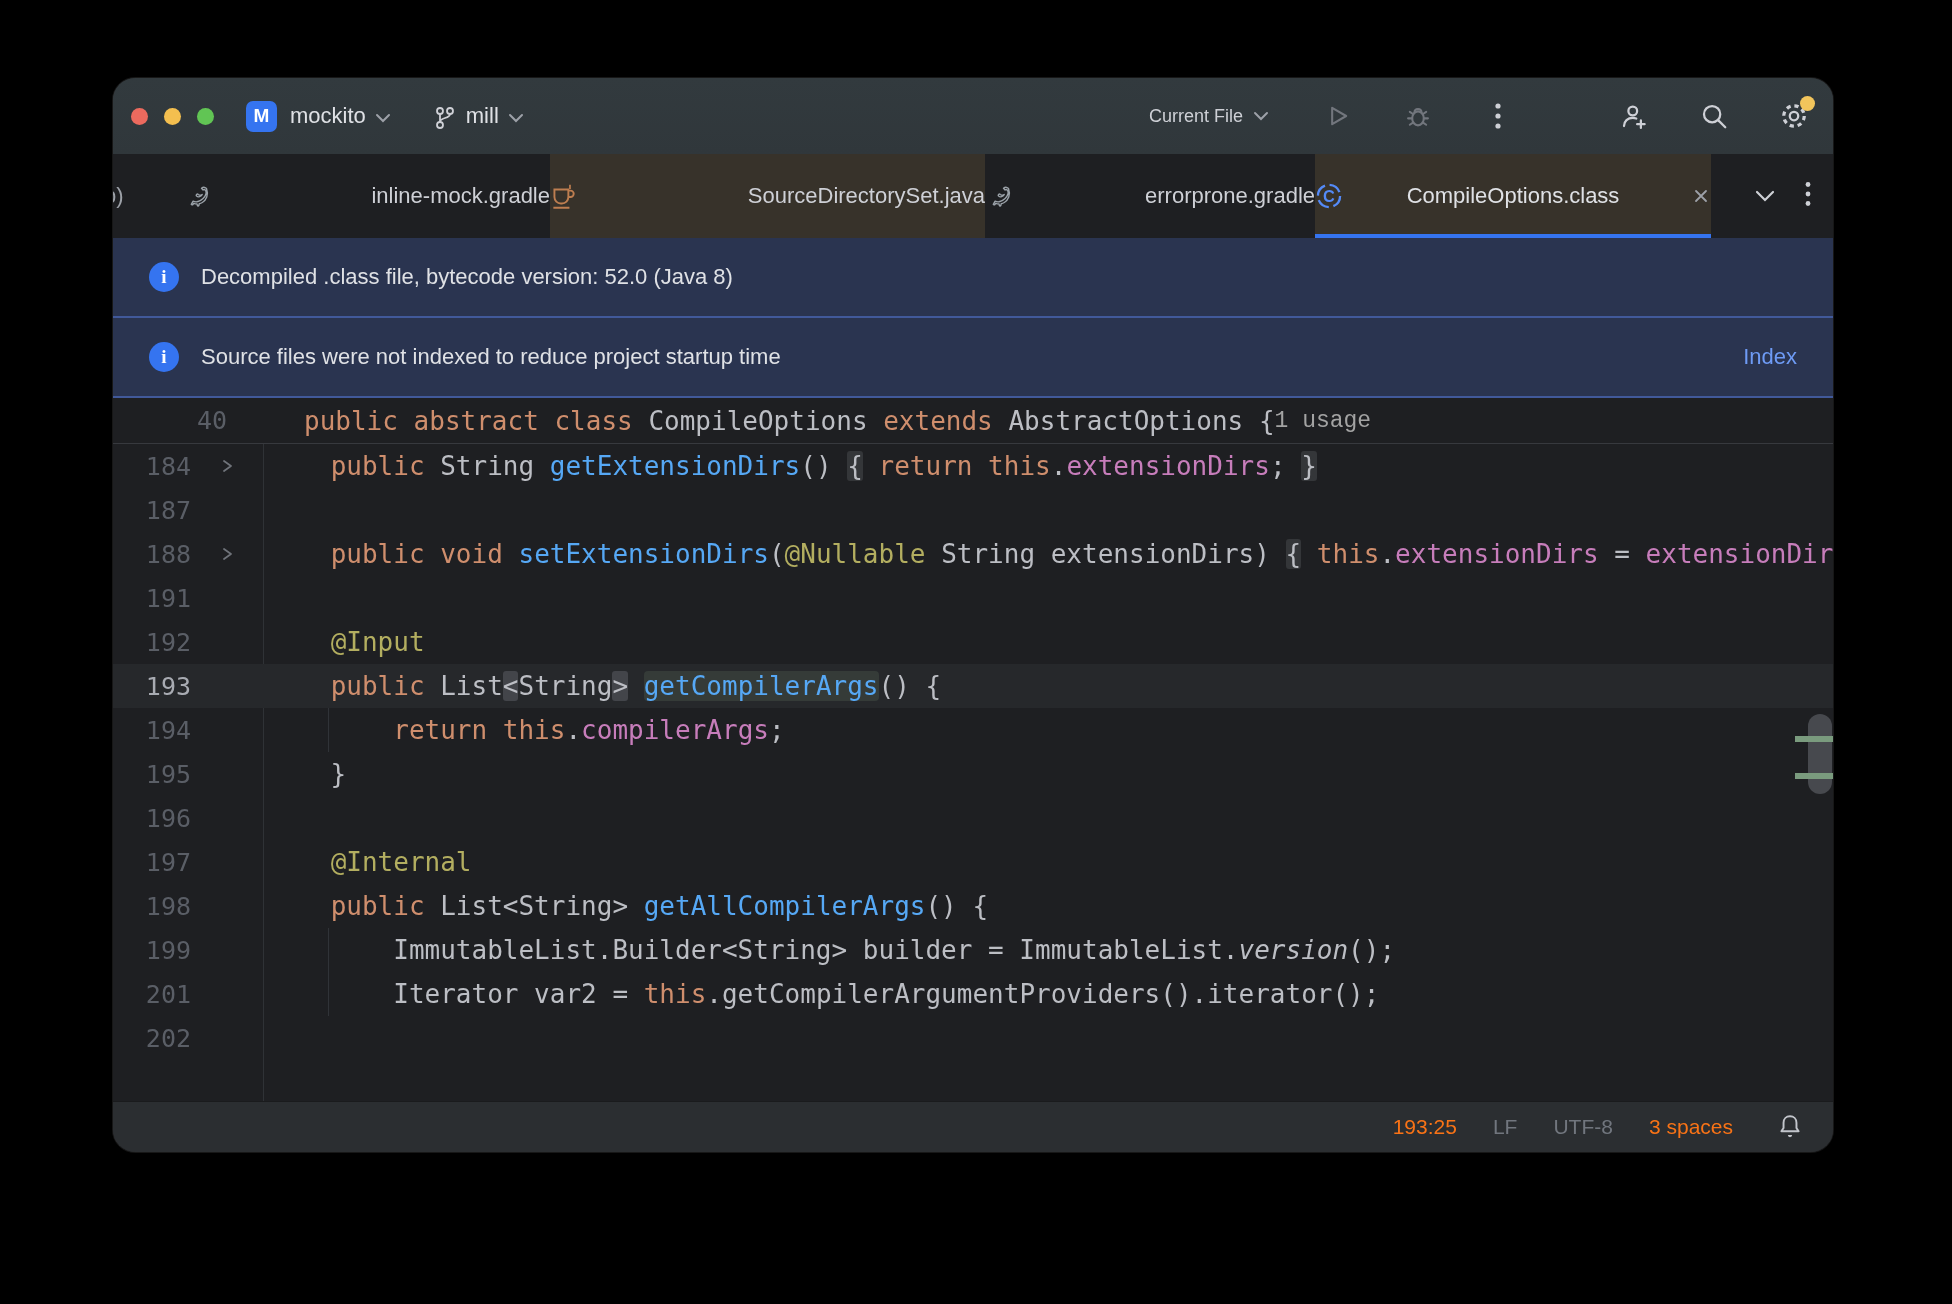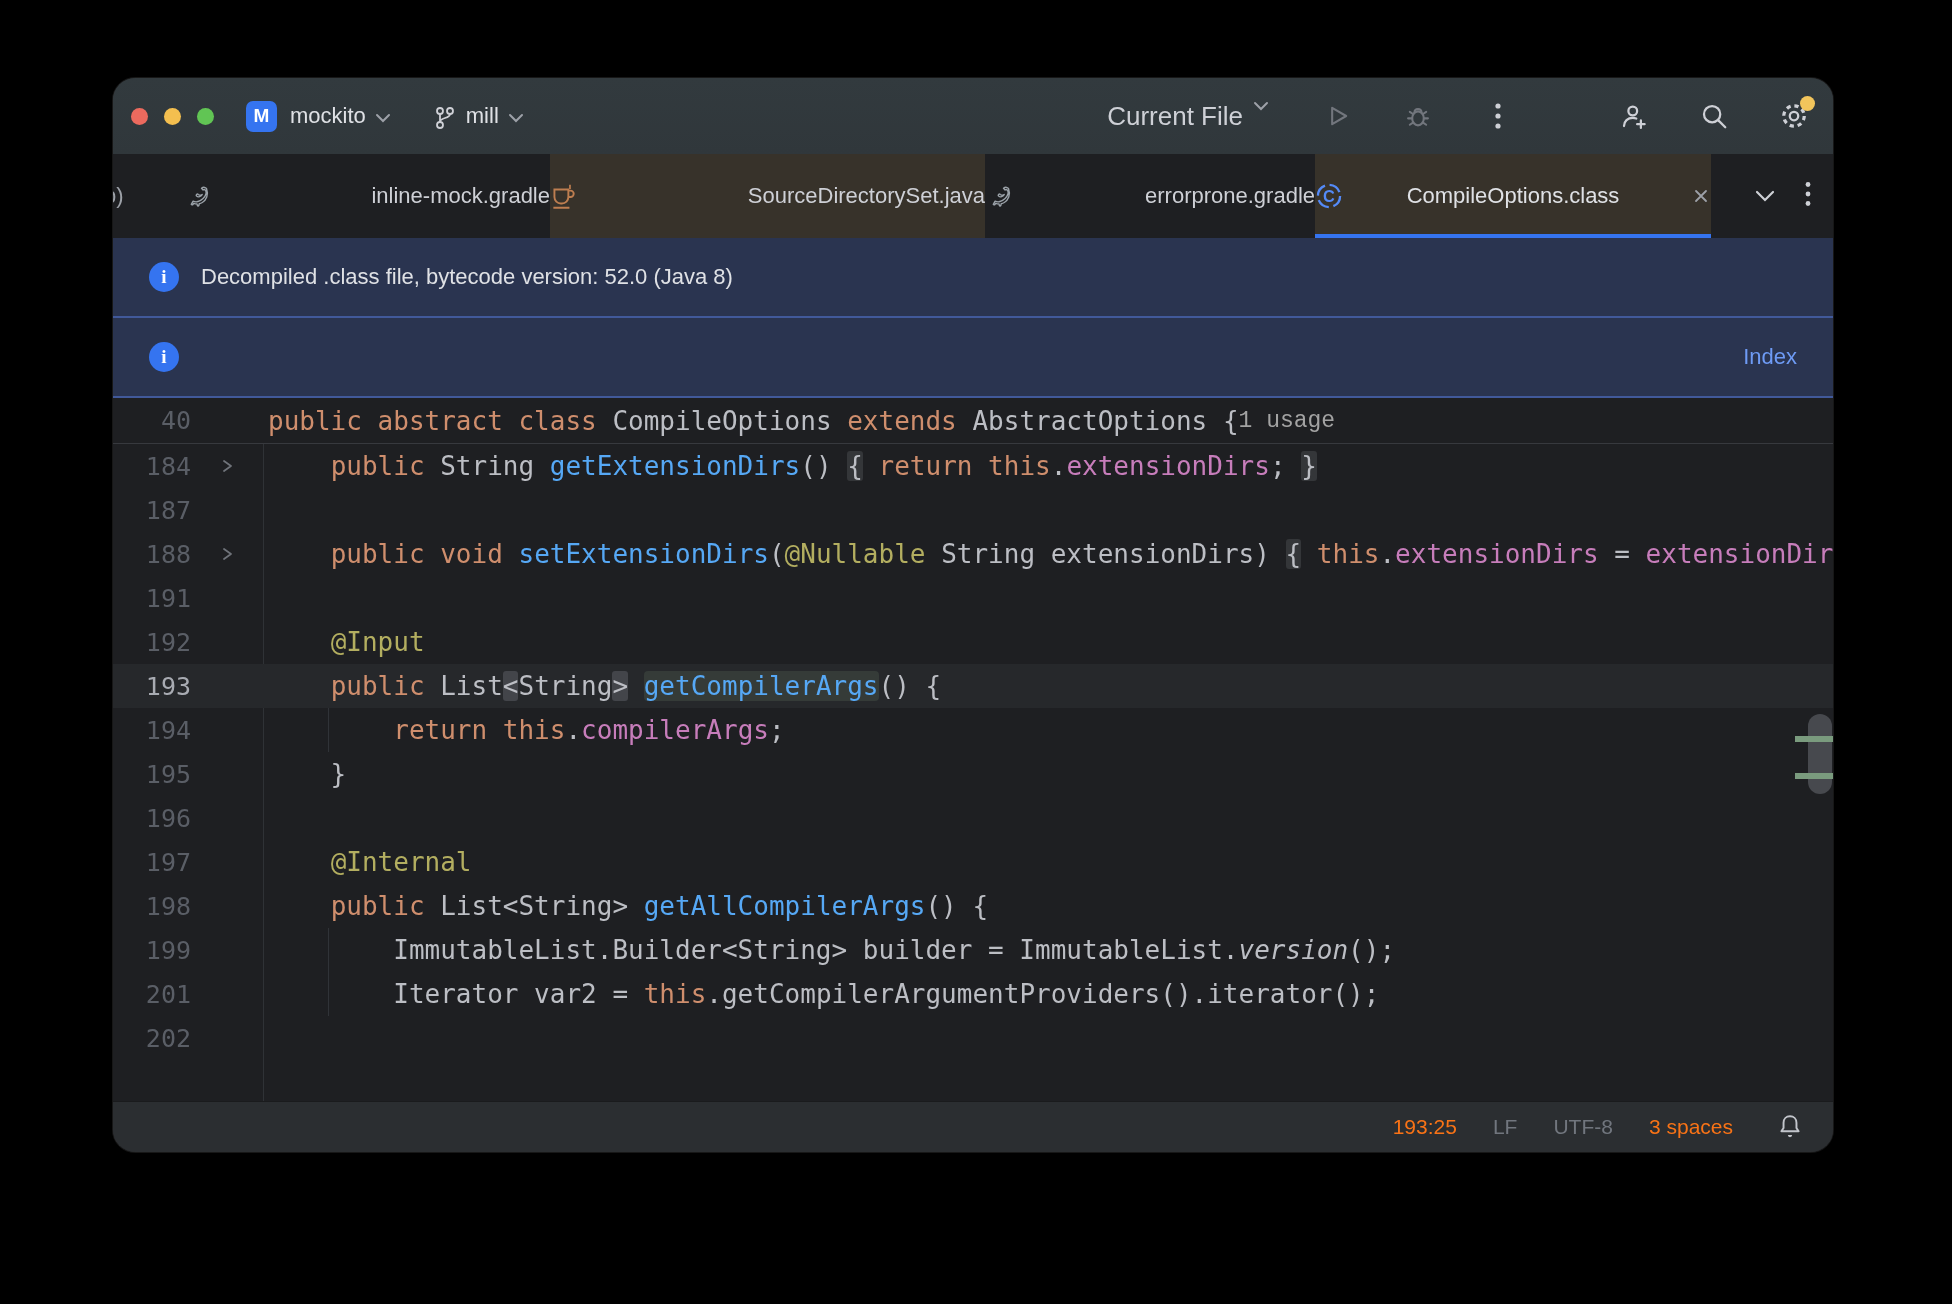--- a/index.html
+++ b/index.html
@@ -12,21 +12,21 @@
     display:flex;align-items:center;padding:0 22px 0 18px;}
   .traffic{display:flex;gap:16px;align-items:center;}
   .tl{width:17px;height:17px;border-radius:50%;}
   .tl.red{background:#EC6A5E}.tl.yellow{background:#F4BF4F}.tl.green{background:#61C554}
   .proj-badge{width:31px;height:31px;border-radius:7px;background:#3574F0;color:#fff;
     display:flex;align-items:center;justify-content:center;font-size:19px;font-weight:bold;margin-left:32px;}
   .tb-group{display:flex;align-items:center;gap:9px;margin-left:13px;color:#DFE1E5;font-size:22px;}
   .tb-group .chev{margin-top:3px}
   .branch-group{margin-left:42px;color:#DFE1E5}
   .spacer{flex:1}
-  .runconfig{display:flex;gap:10px;color:#CED0D6;font-size:26px;margin-right:52px;}
+  .runconfig{display:flex;align-items:center;gap:10px;color:#CED0D6;font-size:18px;margin-right:52px;}
   .tb-icon{width:34px;height:34px;display:flex;align-items:center;justify-content:center;}
   .dim{color:#72767D}.bright{color:#CED0D6}
   .icon-gap{margin-right:46px}
   .big-gap{margin-right:102px}
   .gear-wrap{position:relative}
   .gear-dot{position:absolute;top:-3px;right:-4px;width:15px;height:15px;border-radius:50%;background:#F2C55C;}
   
   .tabbar{height:84px;flex:0 0 84px;background:#1E1F22;display:flex;align-items:stretch;}
   .tabs-scroll{display:flex;flex:1;overflow:hidden;}
   .tab{display:flex;align-items:center;justify-content:space-between;gap:12px;color:#CED0D6;font-size:22px;
@@ -43,21 +43,21 @@
     display:flex;align-items:center;padding:0 36px;color:#DFE1E5;font-size:22px;}
   .banner:first-of-type{height:80px;flex-basis:80px}
   .info-ic{width:30px;height:30px;border-radius:50%;background:#3574F0;color:#fff;display:flex;
     align-items:center;justify-content:center;font-size:19px;font-weight:bold;margin-right:22px;
     font-family:"Liberation Serif",serif;flex:0 0 30px;}
   .banner .spacer{flex:1}
   .banner-link{color:#6E9BF5;font-size:22px;}
   
   .code-font{font-family:"DejaVu Sans Mono",monospace;font-size:26px;}
   .sticky{height:45px;flex:0 0 45px;background:#1E1F22;border-bottom:1px solid #37393E;
-    display:flex;align-items:center;}
+    display:flex;align-items:center;padding-left:36px;}
   .gutter{width:150px;flex:0 0 150px;display:flex;align-items:center;height:100%;}
   .lnum{width:78px;text-align:right;color:#5A5E66;font-family:"DejaVu Sans Mono",monospace;font-size:25px;}
   .arrow-slot{flex:1;display:flex;align-items:center;justify-content:center;color:#6F737A;}
   .line-code{white-space:pre;padding-left:5px;}
   .usage-hint{color:#a3a3a3;font-size:23px;font-family:Liberation Mono, monospace;}
   .code-area{flex:1;position:relative;overflow:hidden;background:#1E1F22;}
   .gutter-sep{position:absolute;left:150px;top:0;bottom:0;width:1px;background:#2F3236;}
   .line{height:44px;display:flex;align-items:center;position:relative;}
   .line.current{background:#26282B;}
   .line.current .lnum{color:#A8ABB2;}
@@ -223,20 +223,21 @@
       </span>
     </div>
   </div>
 
   <div class="banner">
     <span class="info-ic">i</span>
     <span>Decompiled .class file, bytecode version: 52.0 (Java 8)</span>
   </div>
   <div class="banner">
     <span class="info-ic">i</span>
+    <span>Source files were not indexed to reduce project startup time</span>
     <span class="spacer"></span>
     <a class="banner-link">Index</a>
   </div>
 
   <div class="sticky">
     <div class="gutter">
       <span class="lnum">40</span>
       <span class="arrow-slot"></span>
     </div>
     <div class="line-code code-font" id="sticky-code"><span class="c-k">public </span><span class="c-k">abstract </span><span class="c-k">class </span><span class="c-d">CompileOptions </span><span class="c-k">extends </span><span class="c-d">AbstractOptions </span><span class="c-d">{</span></div>

